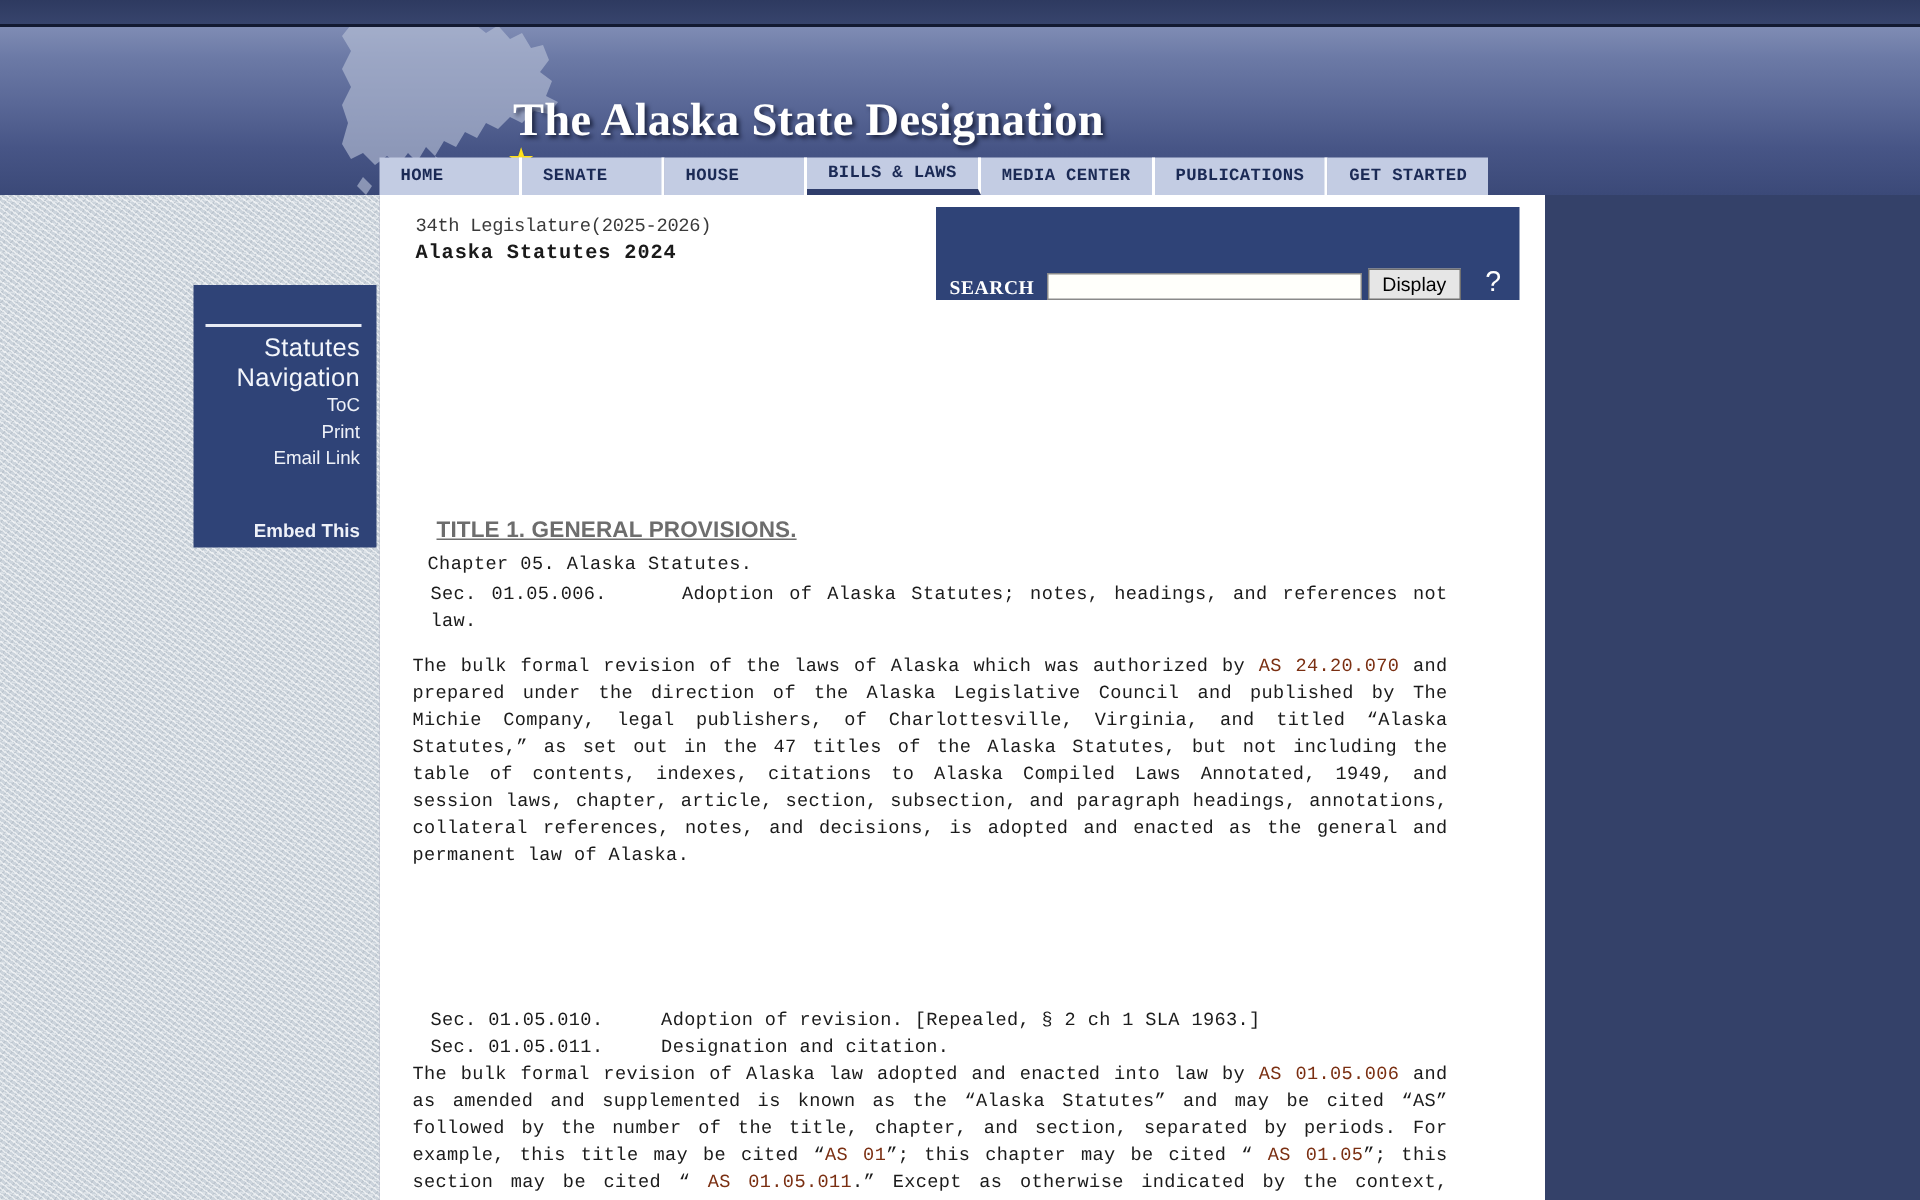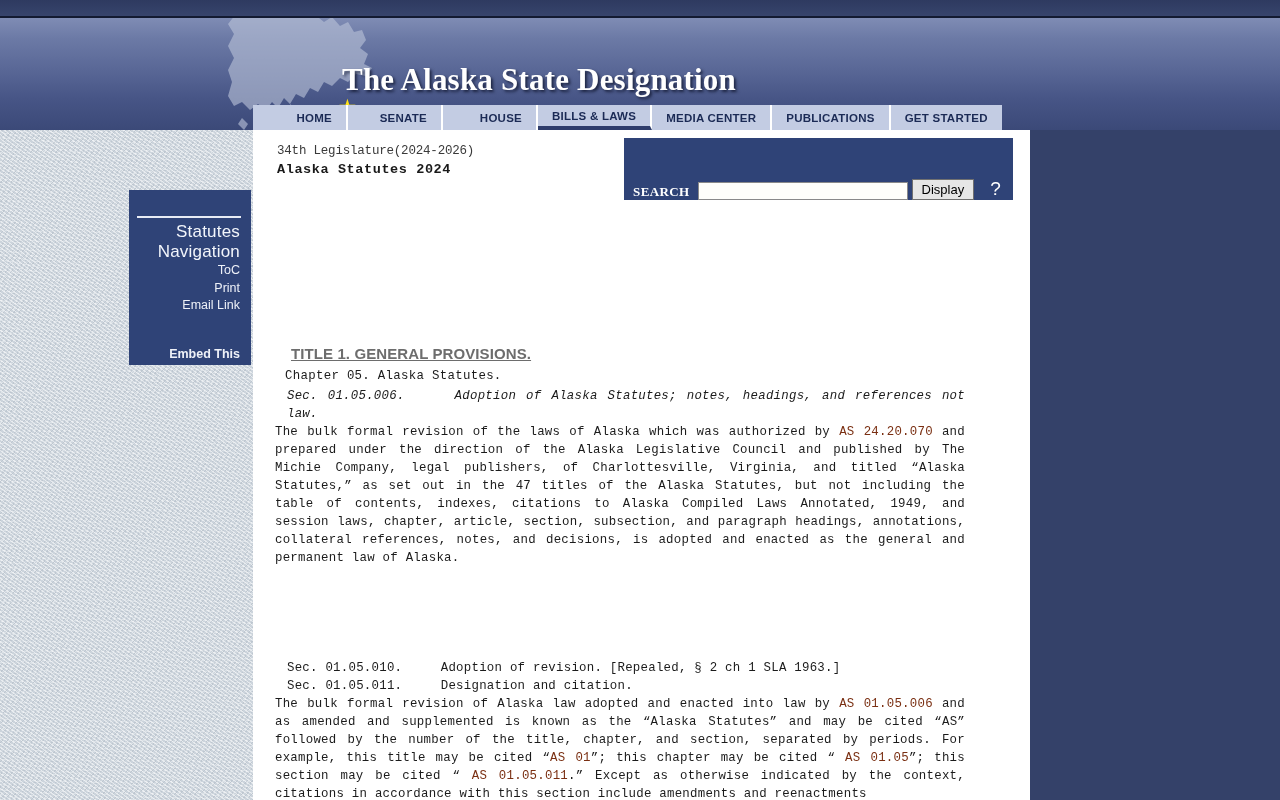--- a/index.html
+++ b/index.html
@@ -48,28 +48,29 @@
   }
 
   
   .mainnav {
     position: absolute; left: 253px; top: 105px;
     height: 25px;
     display: flex; align-items: stretch;
     z-index: 5;
   }
   .navitem {
-    display: flex; align-items: center; justify-content: flex-end;
+    display: flex; align-items: center; justify-content: flex-start;
     padding: 0 14px;
     font-size: 11.5px; font-weight: bold; color: #1b2a55;
     letter-spacing: .25px;
     background: #c3cce3;
     border-right: 2px solid #ffffff;
     cursor: pointer;
     white-space: nowrap;
+    font-family: Liberation Mono, monospace;
   }
   .navitem:last-child { border-right: none; }
   .navitem.wide { min-width: 95px; }
   .navitem.active {
     background: #c3cce3;
     border-bottom: 4px solid #2f3d6b;
   }
 
   
   .leftbg {
@@ -162,21 +163,21 @@
     color: #1b1b1b;
   }
   .title-head {
     font-family: Liberation Sans, sans-serif;
     font-size: 15px; font-weight: bold; color: #6d6d6d;
     text-decoration: underline;
     letter-spacing: .1px;
     margin: 0 0 4px 16px;
   }
   .chapter-head { margin: 0 0 2px 10px; letter-spacing: .3px; }
-  .sec-head { margin: 0 0 0 12px; letter-spacing: .25px; text-align: justify; font-style: italic; }
+  .sec-head { margin: 0 0 12px 12px; letter-spacing: .25px; text-align: justify; }
   .sec-head-2 { margin: 0 0 0 12px; letter-spacing: .25px; }
   .para {
     margin: 0; text-align: justify; text-align-last: left;
     letter-spacing: .25px;
   }
   .gap-lg { height: 92px; }
   a.cite {
     color: #7a2f12; cursor: pointer;
   }
 </style>
@@ -236,21 +237,21 @@
     <div class="sidebox-title">Navigation</div>
     <a class="sidelink">ToC</a>
     <a class="sidelink">Print</a>
     <a class="sidelink">Email Link</a>
     <a class="sidelink embed">Embed This</a>
   </aside>
 
   <main class="content">
 
     <div class="legheader">
-      <div class="leg-line1">34th Legislature(2024-2026)</div>
+      <div class="leg-line1">34th Legislature(2025-2026)</div>
       <div class="leg-line2">Alaska Statutes 2024</div>
     </div>
 
     <div class="searchpanel">
       <span class="search-label">SEARCH</span>
       <input class="search-input" type="text" placeholder="" style="">
       <button class="display-btn">Display</button>
       <span class="help-mark">?</span>
     </div>
 

